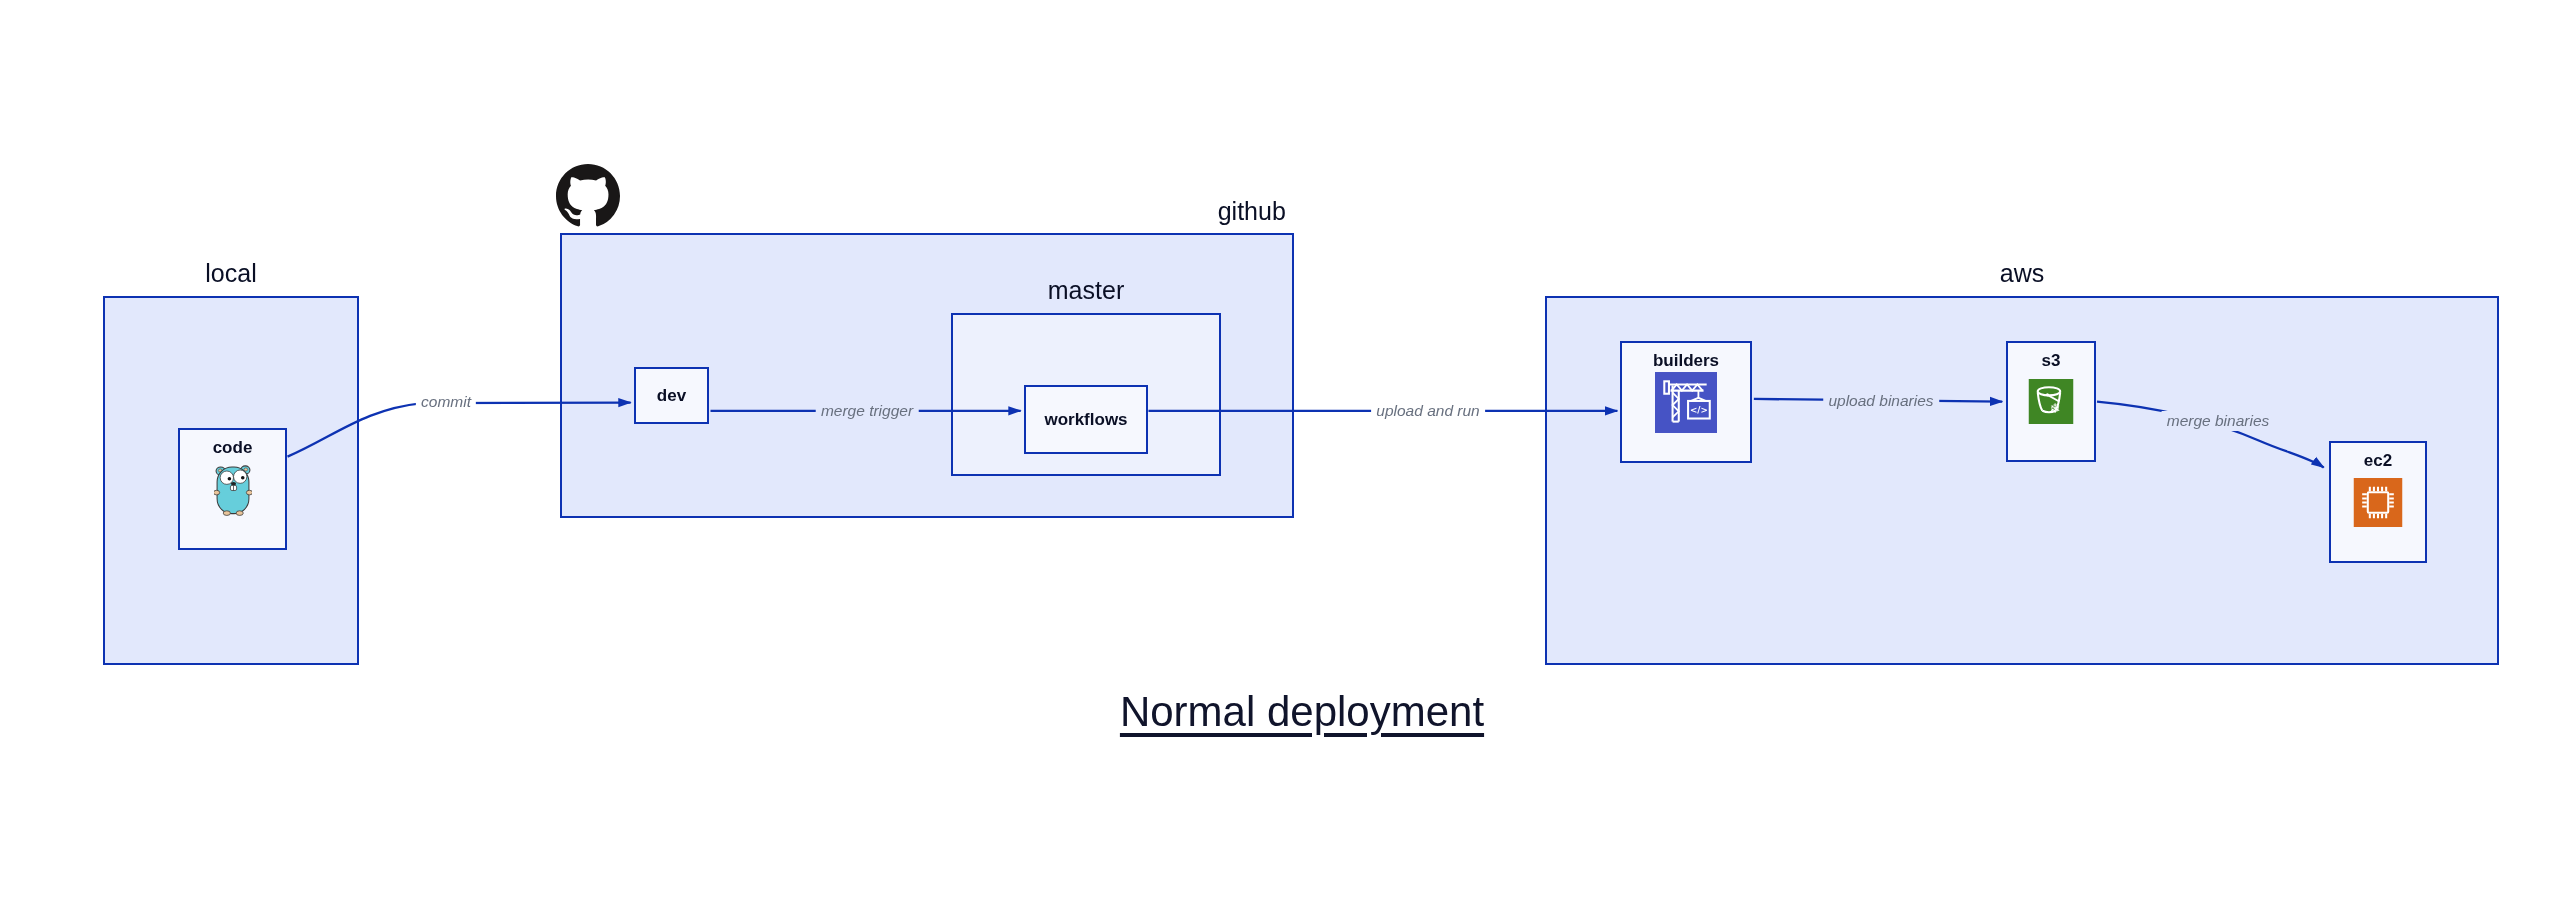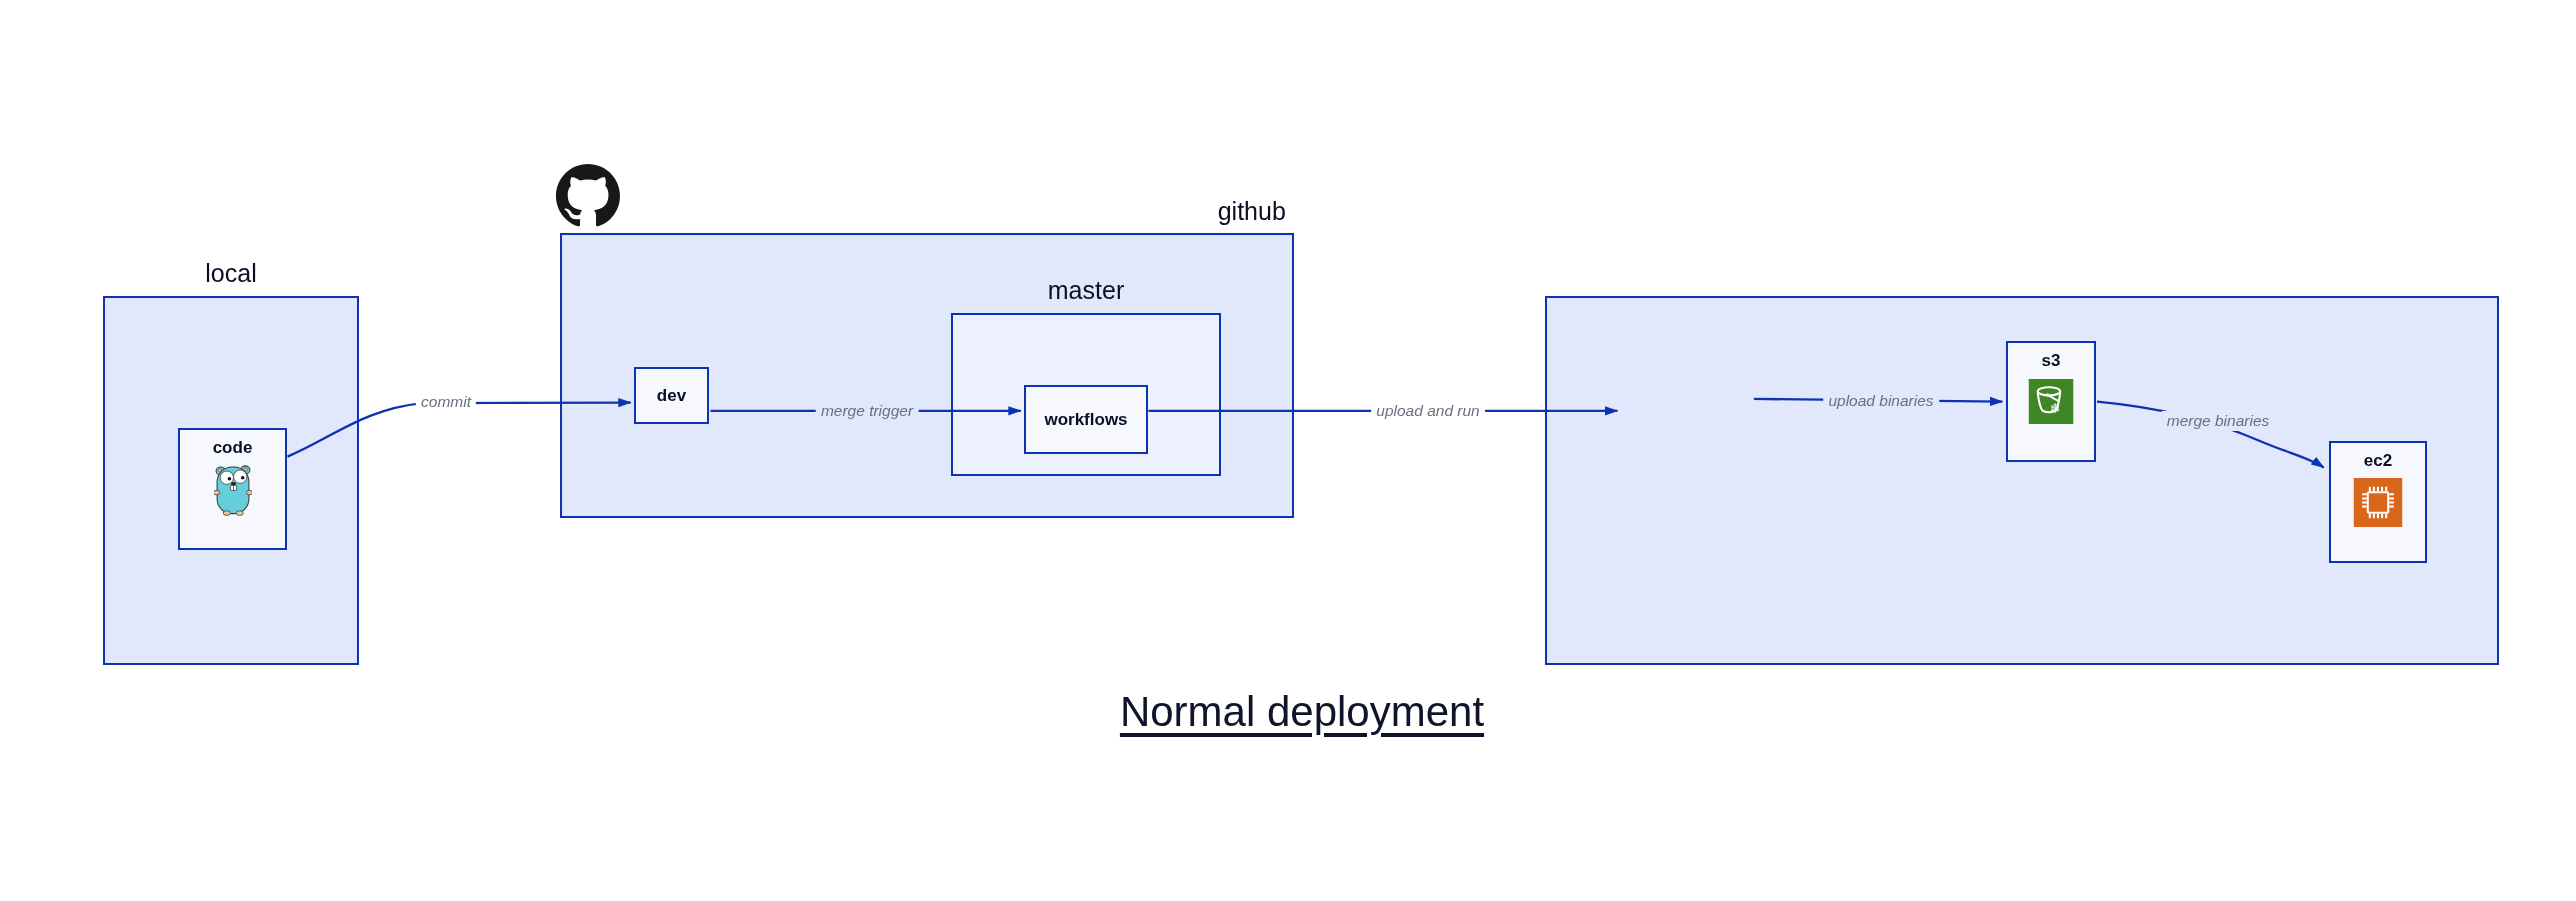--- a/index.html
+++ b/index.html
@@ -73,20 +73,21 @@
 <div class="canvas">
 
   <div class="box container c-local"></div>
   <div class="box container c-github"></div>
   <div class="box container inner c-master"></div>
   <div class="box container c-aws"></div>
 
   <div class="clabel l-local">local</div>
   <div class="clabel l-github">github</div>
   <div class="clabel l-master">master</div>
+  <div class="clabel l-aws">aws</div>
 
   <svg class="octocat" viewBox="0 0 16 16">
     <path fill="#191717" d="M8 0C3.58 0 0 3.58 0 8c0 3.54 2.29 6.53 5.47 7.59.4.07.55-.17.55-.38 0-.19-.01-.82-.01-1.49-2.01.37-2.53-.49-2.69-.94-.09-.23-.48-.94-.82-1.13-.28-.15-.68-.52-.01-.53.63-.01 1.08.58 1.23.82.72 1.21 1.87.87 2.33.66.07-.52.28-.87.51-1.07-1.78-.2-3.64-.89-3.64-3.95 0-.87.31-1.59.82-2.15-.08-.2-.36-1.02.08-2.12 0 0 .67-.21 2.2.82.64-.18 1.32-.27 2-.27s1.36.09 2 .27c1.53-1.04 2.2-.82 2.2-.82.44 1.1.16 1.92.08 2.12.51.56.82 1.27.82 2.15 0 3.07-1.87 3.75-3.65 3.95.29.25.54.73.54 1.48 0 1.07-.01 1.93-.01 2.2 0 .21.15.46.55.38A8.01 8.01 0 0 0 16 8c0-4.42-3.58-8-8-8z"></path>
   </svg>
 
   <div class="box node n-code">
     <div class="nlabel top">code</div>
     <svg class="nicon i-gopher" viewBox="0 0 74 102">
       <g stroke="#3A3A3A" stroke-width="2">
         <ellipse cx="13" cy="15" rx="9" ry="8" fill="#66CEDB"></ellipse>
@@ -110,20 +111,38 @@
   </div>
 
   <div class="box node n-dev">
     <div class="nlabel">dev</div>
   </div>
 
   <div class="box node n-workflows">
     <div class="nlabel">workflows</div>
   </div>
 
+  <div class="box node n-builders">
+    <div class="nlabel top">builders</div>
+    <svg class="nicon i-codebuild" viewBox="0 0 120 118">
+      <rect x="0" y="0" width="120" height="118" fill="#4653C5"></rect>
+      <rect x="18" y="18" width="9" height="24" class="wline" stroke-width="4"></rect>
+      <line x1="27" y1="24" x2="100" y2="24" class="wline" stroke-width="4"></line>
+      <line x1="30" y1="36" x2="94" y2="36" class="wline" stroke-width="4"></line>
+      <polyline points="32,36 42,24 52,36 62,24 72,36 82,24 92,36" class="wline" stroke-width="3.5"></polyline>
+      <line x1="34" y1="26" x2="34" y2="96" class="wline" stroke-width="4"></line>
+      <line x1="46" y1="36" x2="46" y2="96" class="wline" stroke-width="4"></line>
+      <polyline points="34,40 46,52 34,64 46,76 34,88" class="wline" stroke-width="3.5"></polyline>
+      <line x1="34" y1="96" x2="46" y2="96" class="wline" stroke-width="4"></line>
+      <line x1="84" y1="36" x2="84" y2="50" class="wline" stroke-width="3.5"></line>
+      <polyline points="70,56 84,50 98,56" class="wline" stroke-width="3.5"></polyline>
+      <rect x="64" y="56" width="42" height="34" class="wline" stroke-width="4"></rect>
+      <text x="85" y="79" font-size="17" font-weight="bold" fill="#FFFFFF" text-anchor="middle">&lt;/&gt;</text>
+    </svg>
+  </div>
 
   <div class="box node n-s3">
     <div class="nlabel top">s3</div>
     <svg class="nicon i-s3" viewBox="0 0 88 88">
       <rect x="0" y="0" width="88" height="88" fill="#3F8624"></rect>
       <ellipse cx="40" cy="24" rx="22" ry="8" class="wline" stroke-width="4"></ellipse>
       <path d="M18,26 C20,44 23,55 27,62" class="wline" stroke-width="4"></path>
       <path d="M62,26 C60,44 57,55 53,62" class="wline" stroke-width="4"></path>
       <path d="M27,62 Q40,68 53,62" class="wline" stroke-width="4"></path>
       <circle cx="37" cy="31" r="3" fill="#FFFFFF"></circle>

